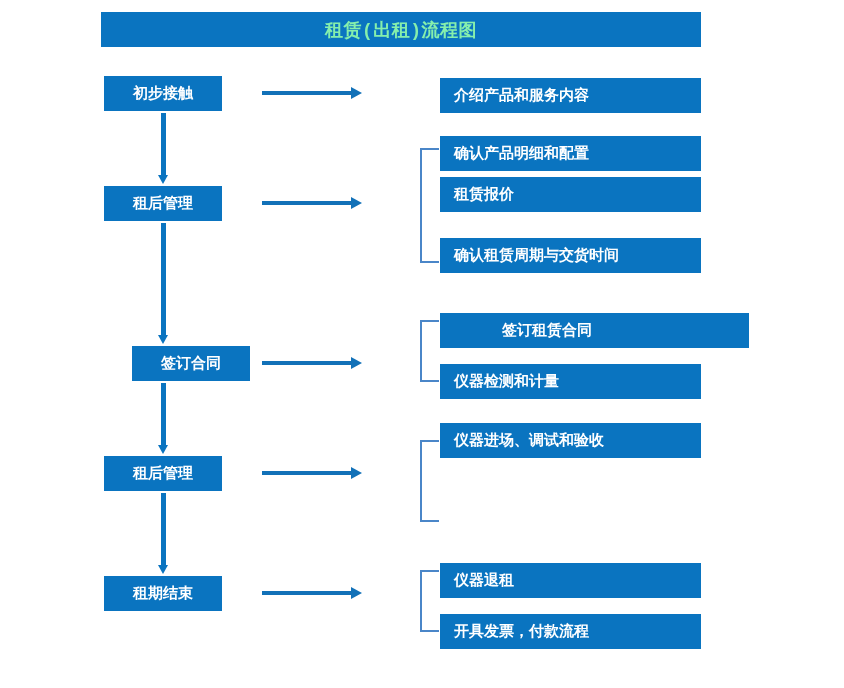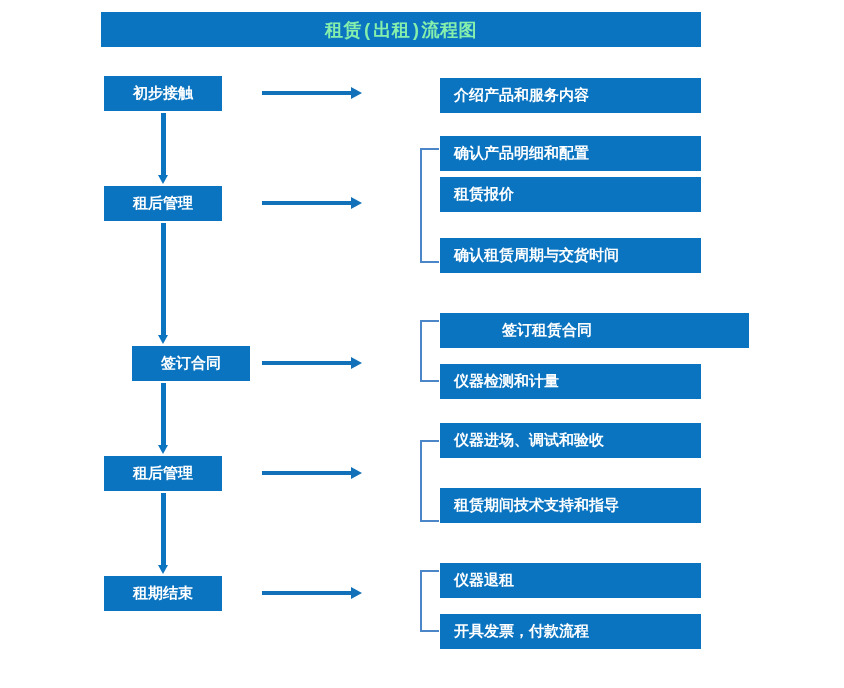--- a/index.html
+++ b/index.html
@@ -218,23 +218,20 @@
   </div>
   <div class="detail-box" style="top:313px;padding-left:48px;">
     <span class="detail-label">签订租赁合同</span>
   </div>
   <div class="detail-box" style="top:364px;">
     <span class="detail-label">仪器检测和计量</span>
   </div>
   <div class="detail-box" style="top:423px;">
     <span class="detail-label">仪器进场、调试和验收</span>
   </div>
-  <div class="detail-box" style="top:488px;">
-    <span class="detail-label">租赁期间技术支持和指导</span>
-  </div>
   <div class="detail-box" style="top:563px;">
     <span class="detail-label">仪器退租</span>
   </div>
   <div class="detail-box" style="top:614px;">
     <span class="detail-label">开具发票，付款流程</span>
   </div>
 
 </div>
 
 </body></html>

